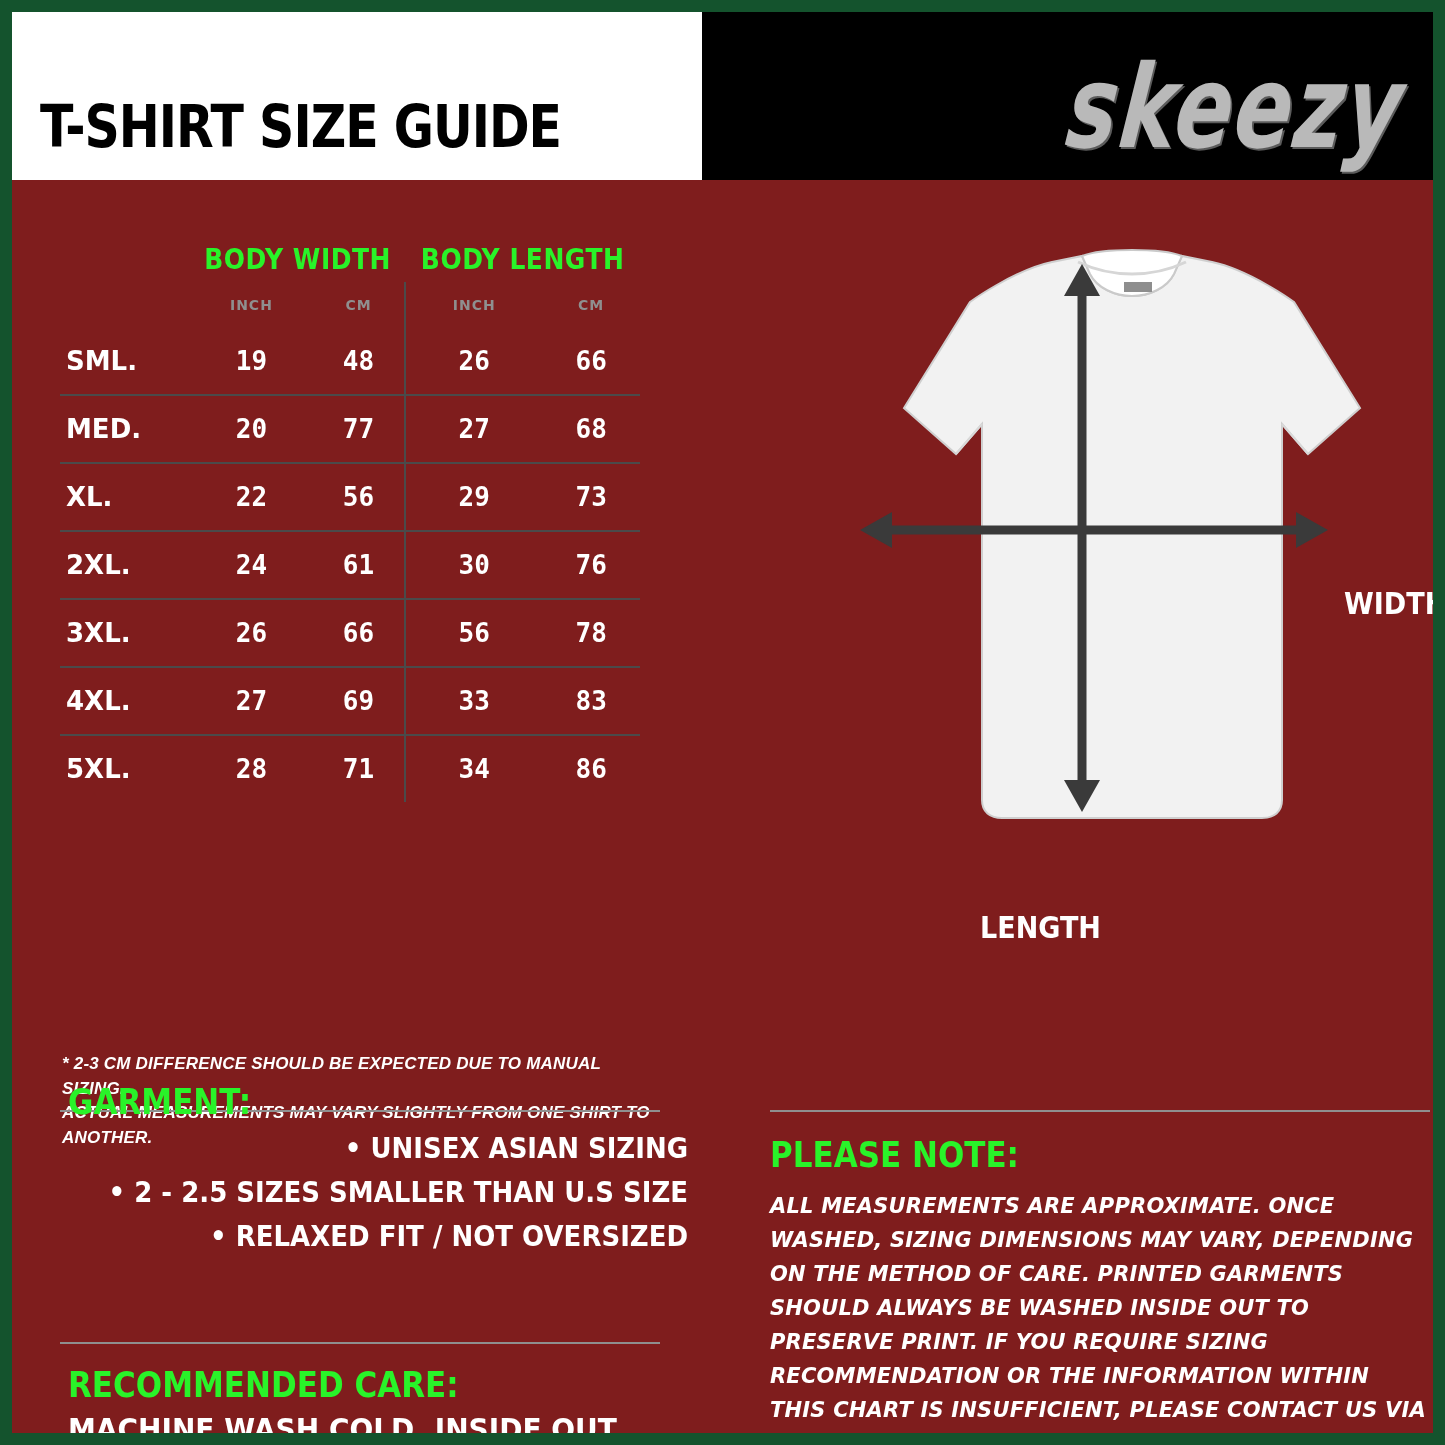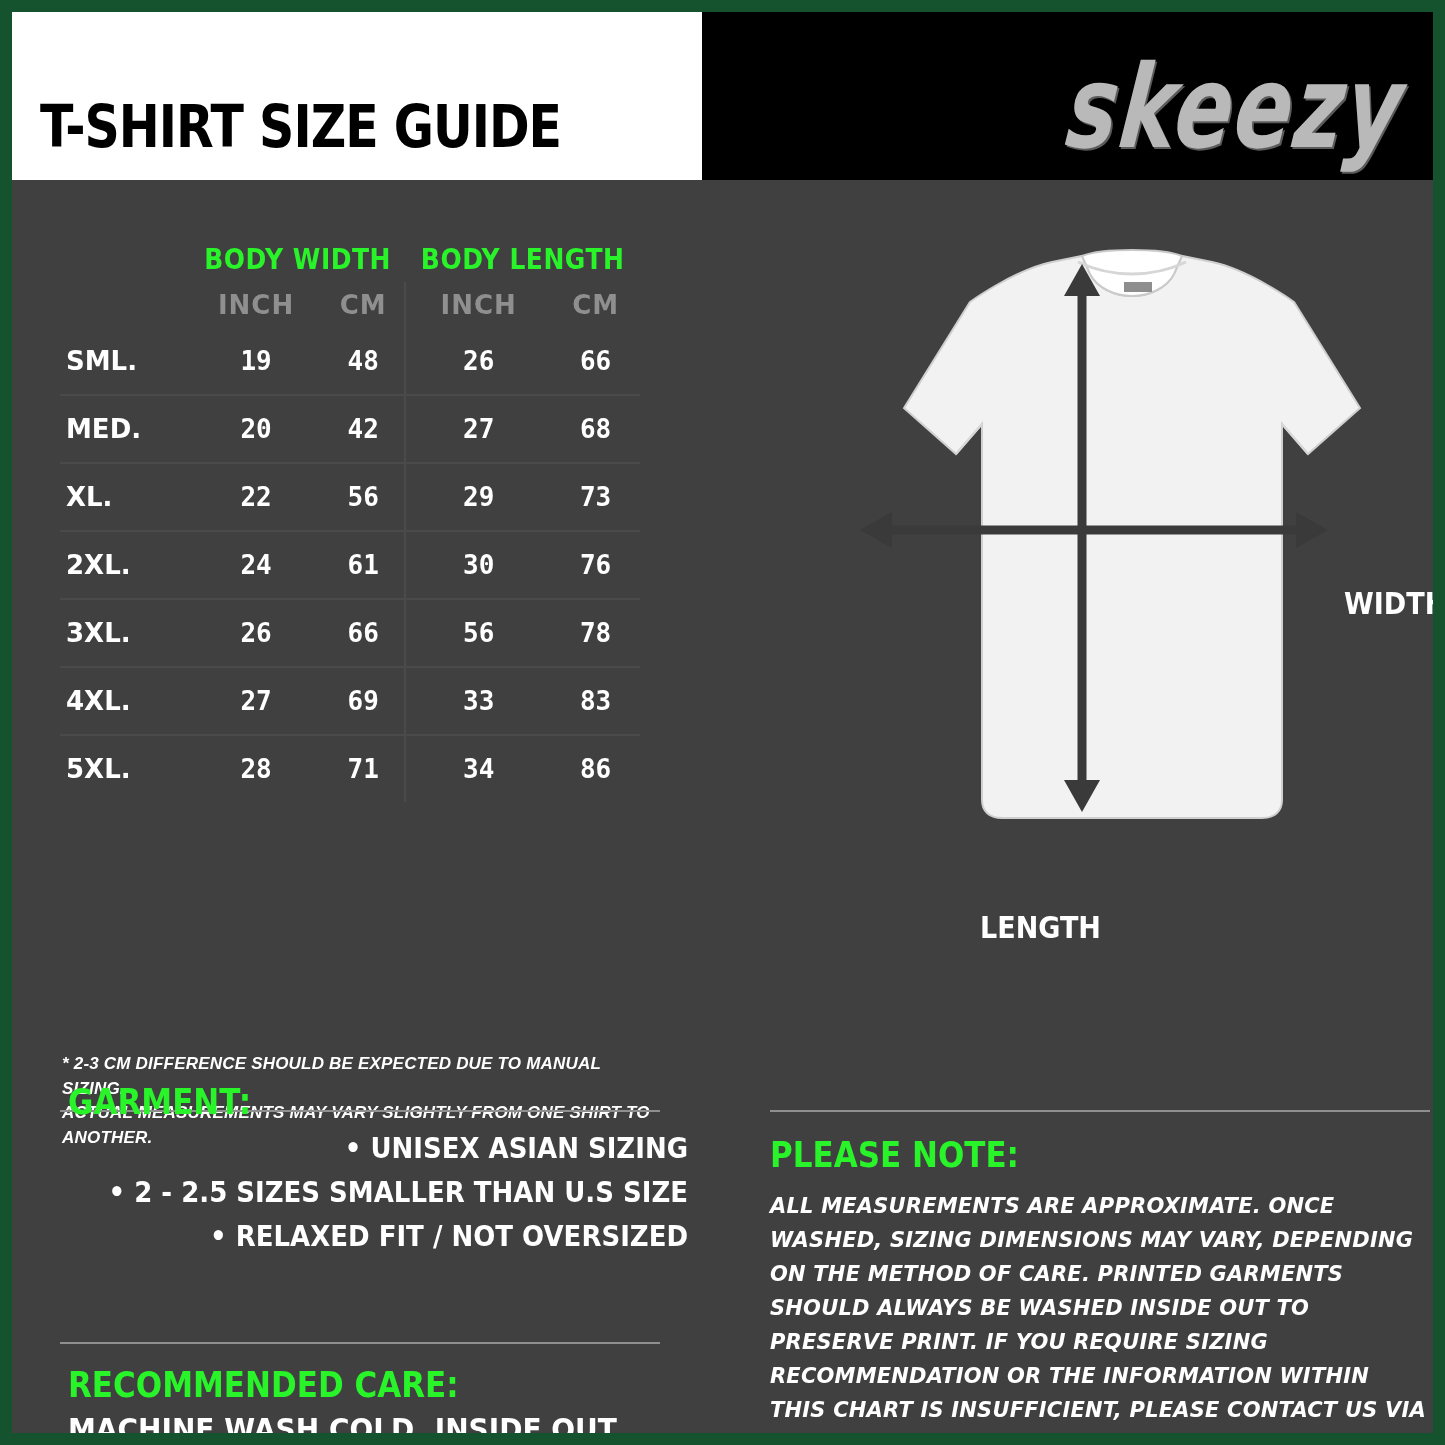--- a/index.html
+++ b/index.html
@@ -61,21 +61,21 @@
     color: #b9b9b9;
     transform: skewX(-6deg) scaleY(1.35);
     transform-origin: right top;
     white-space: nowrap;
     text-shadow: 2px 2px 0 #5b5b5b;
   }
   
   .body-area {
     position: relative;
     height: calc(100% - 168px);
-    background: #404040;
+    background: #7f1d1d;
     color: #ffffff;
     padding-left: 27px;
   }
   .left-col {
     position: absolute;
     left: 0;
     top: 0;
     width: 700px;
     height: 100%;
   }
@@ -103,21 +103,21 @@
   .grp-head {
     color: #29f329;
     font-size: 25px;
     font-weight: bold;
     letter-spacing: 0.5px;
     height: 46px;
     transform: scaleY(1.1);
   }
   .unit-head {
     color: #8f8f8f;
-    font-size: 26px;
+    font-size: 14px;
     font-weight: bold;
     height: 46px;
     letter-spacing: 1px;
   }
   .row-label {
     color: #ffffff;
     font-size: 26px;
     font-weight: bold;
     text-align: left !important;
     padding-left: 6px !important;
@@ -283,21 +283,21 @@
           <tr class="data-row hline">
             <td class="row-label">SML.</td>
             <td class="val">19</td>
             <td class="val vsep">48</td>
             <td class="val">26</td>
             <td class="val">66</td>
           </tr>
           <tr class="data-row hline">
             <td class="row-label">MED.</td>
             <td class="val">20</td>
-            <td class="val vsep">42</td>
+            <td class="val vsep">77</td>
             <td class="val">27</td>
             <td class="val">68</td>
           </tr>
           <tr class="data-row hline">
             <td class="row-label">XL.</td>
             <td class="val">22</td>
             <td class="val vsep">56</td>
             <td class="val">29</td>
             <td class="val">73</td>
           </tr>

